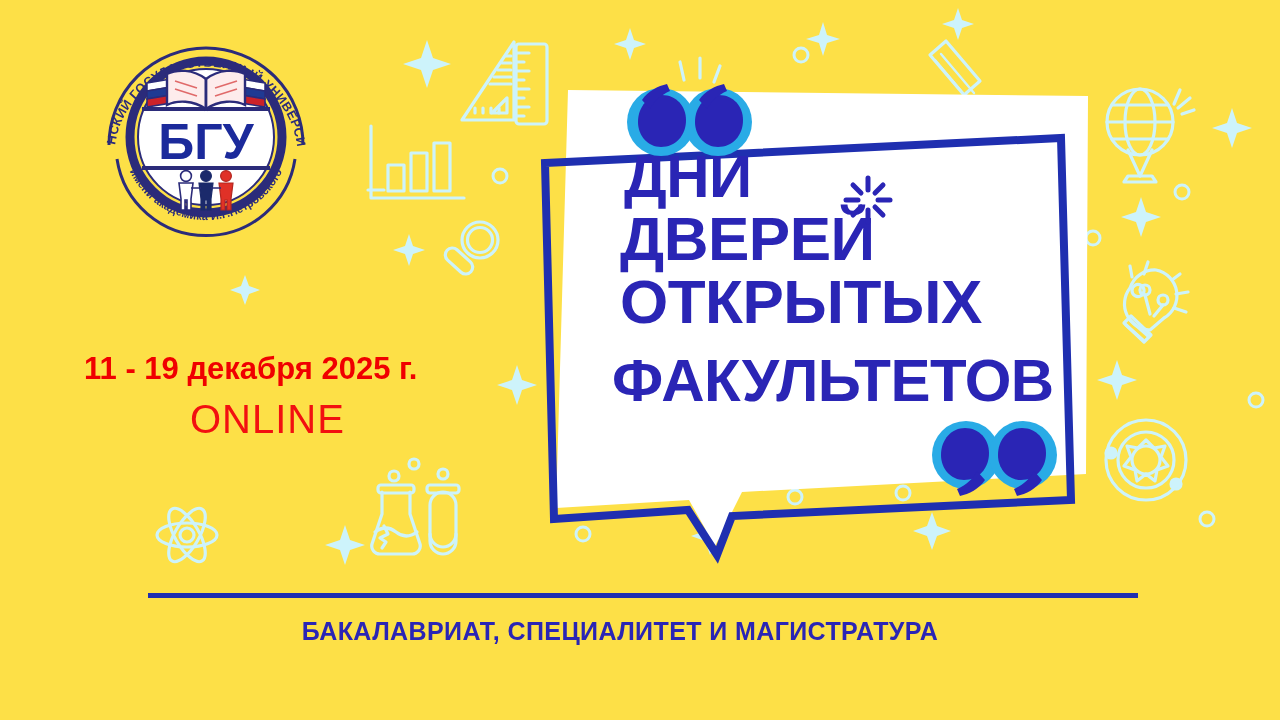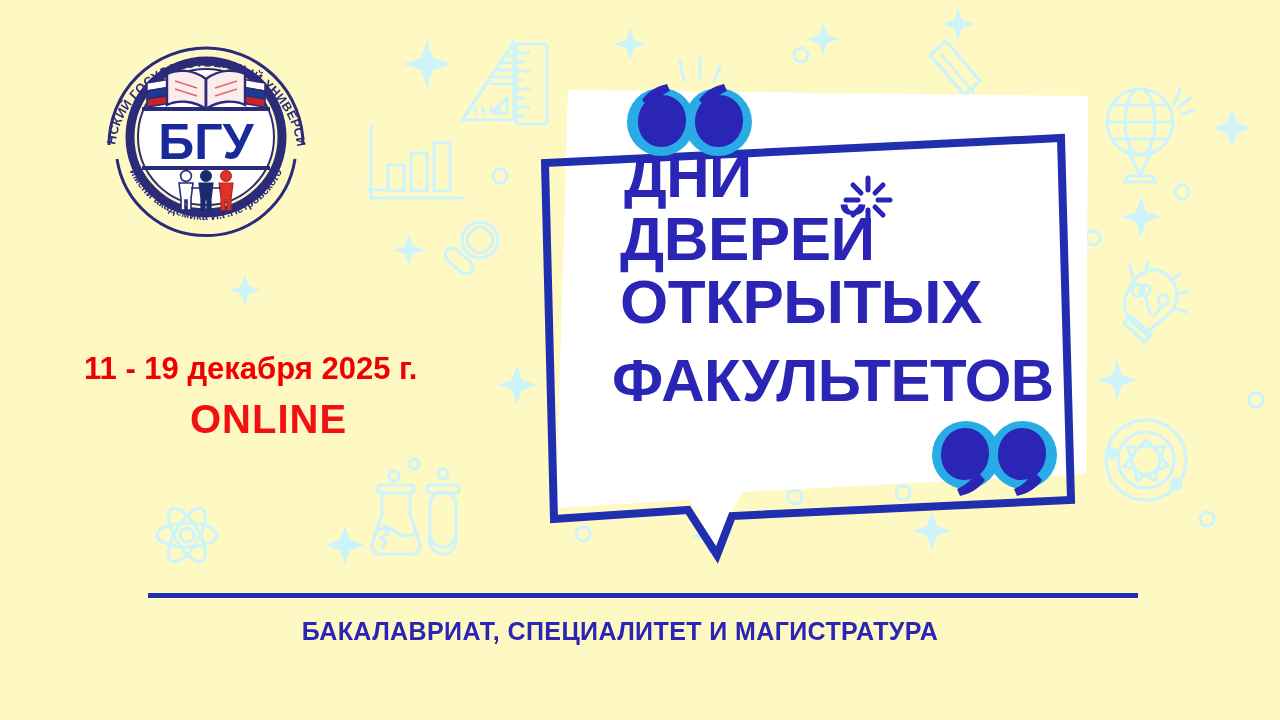--- a/index.html
+++ b/index.html
@@ -5,21 +5,21 @@
   html, body {
     margin: 0;
     padding: 0;
     background: #000;
   }
   #poster {
     position: relative;
     width: 1280px;
     height: 720px;
     overflow: hidden;
-    background: #fef9c3;
+    background: #fde047;
     font-family: "Liberation Sans", sans-serif;
   }
 
   
   #deco {
     position: absolute;
     left: 0; top: 0;
     width: 1280px; height: 720px;
     pointer-events: none;
   }
@@ -84,21 +84,21 @@
     font-weight: bold;
     color: #f00000;
     white-space: nowrap;
     font-family: Liberation Sans, sans-serif;
   }
   .online-line {
     position: absolute;
     left: 190px;
     top: 397px;
     font-size: 40px;
-    font-weight: bold;
+    font-weight: normal;
     color: #f21010;
     letter-spacing: 1px;
     white-space: nowrap;
     font-family: "Liberation Sans", sans-serif;
   }
 
   
   .bottom-rule {
     position: absolute;
     left: 148px;

